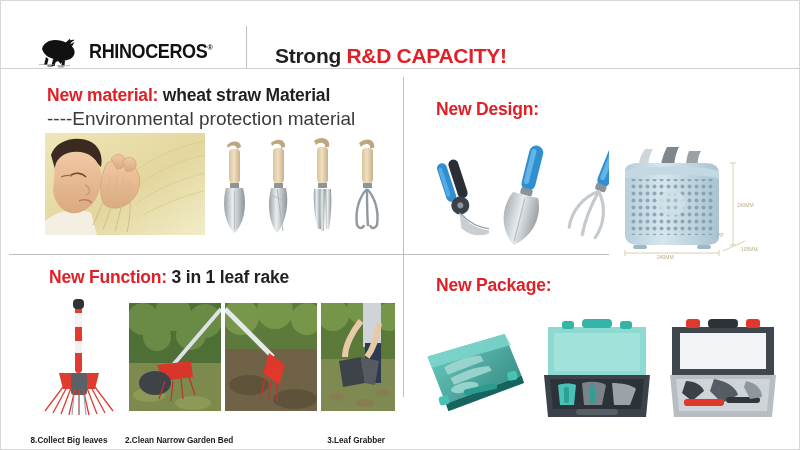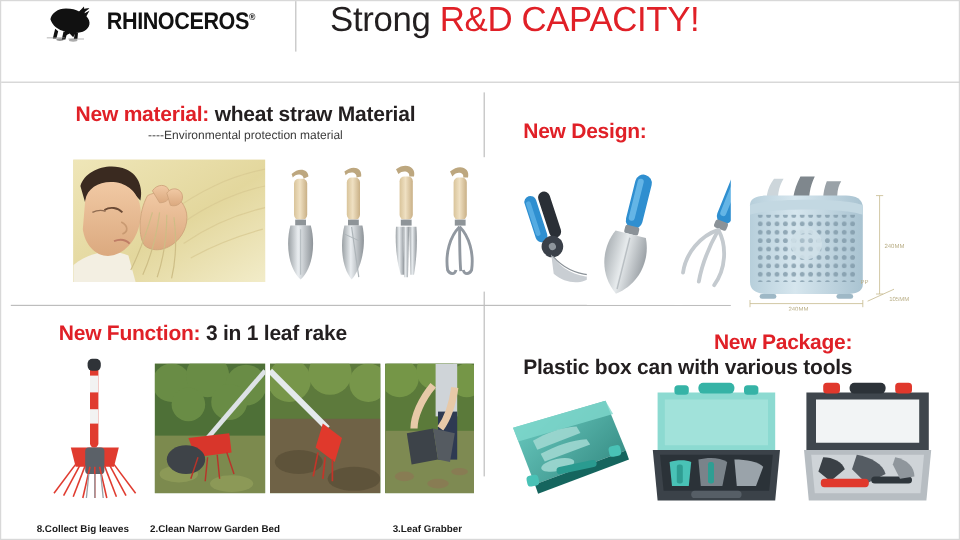--- a/index.html
+++ b/index.html
@@ -14,21 +14,21 @@
     position: relative;
     width: 800px; height: 450px;
     background: #ffffff;
     border: 1px solid #d8d8d8;
   }
 
   
   .header {
     position: absolute; left: 0; top: 0;
     width: 800px; height: 68px;
-    display: flex; align-items: flex-start;
+    display: flex; align-items: flex-end;
     border-bottom: 1px solid #cfcfcf;
   }
   .logo-wrap {
     display: flex; align-items: center;
     margin-left: 34px; gap: 2px;
   }
   .logo-mark { width: 52px; height: 34px; display: block; }
   .logo-text {
     font-family: "Liberation Sans", sans-serif;
     font-size: 20px; font-weight: 700;
@@ -36,50 +36,50 @@
     color: #111111;
     transform: scaleX(0.9);
     transform-origin: left center;
   }
   .logo-reg { font-size: 8px; vertical-align: super; font-weight: 700; }
   .logo-divider {
     width: 1px; height: 42px; background: #c0c0c0;
     margin-left: 20px; margin-right: 28px;
   }
   .title {
-    font-size: 29px; font-weight: 400; letter-spacing: -0.3px;
+    font-size: 21px; font-weight: 700; letter-spacing: -0.3px;
     white-space: nowrap;
   }
   .title .t-dark { color: #231f20; }
   .title .t-red { color: #e02027; }
 
   
   .grid { position: absolute; left: 0; top: 68px; width: 800px; height: 382px; }
   .v-divider {
     position: absolute; left: 402px; top: 8px;
     width: 1px; height: 320px; background: #bdbdbd;
   }
   .h-divider {
     position: absolute; left: 8px; top: 185px;
     width: 784px; height: 1px; background: #bdbdbd;
   }
   .quad { position: absolute; }
-  .q-tl { left: 16px;   top: 0;   width: 402px; height: 185px; }
+  .q-tl { left: 0;   top: 0;   width: 402px; height: 185px; }
   .q-tr { left: 403px; top: 16px; width: 397px; height: 185px; text-align: center; }
   .q-bl { left: 0;   top: 186px; width: 402px; height: 196px; }
   .q-br { left: 403px; top: 196px; width: 397px; height: 196px; text-align: right; }
 
   .heading {
     font-size: 17.5px; font-weight: 700; letter-spacing: -0.2px;
     line-height: 1.18; white-space: nowrap;
   }
   .h-red { color: #e02027; }
   .h-dark { color: #231f20; }
   .subheading {
-    font-size: 10px; color: #3a3a3a; font-weight: 400;
+    font-size: 19px; color: #3a3a3a; font-weight: 400;
     margin-top: 2px; white-space: nowrap;
   }
 
   
   .photo { position: absolute; overflow: hidden; }
 
   
   .wheat-photo { background: #e8dfae; }
   
   .field { background: #5e7c3f; }
@@ -464,21 +464,20 @@
       <div class="caption-row">
         <span class="caption" style="width:112px;text-align:center;">8.Collect Big leaves</span>
         <span class="caption" style="width:150px;text-align:left;">2.Clean Narrow Garden Bed</span>
         <span class="caption" style="width:110px;text-align:right;">3.Leaf Grabber</span>
       </div>
     </div>
 
     <div class="quad q-br">
       <div style="position:absolute;left:32px;top:10px;">
         <div class="heading h-red">New Package:</div>
-        <div class="heading h-dark">Plastic box can with various tools</div>
       </div>
 
       <div class="photo" style="left:16px;top:62px;width:110px;height:92px;background:#ffffff;">
         <svg width="110" height="92" viewBox="0 0 110 92" aria-hidden="true">
           <defs>
             <linearGradient id="tealcase" x1="0" y1="0" x2="1" y2="1">
               <stop offset="0%" stop-color="#4fc0b4" stop-opacity="0.85"></stop>
               <stop offset="100%" stop-color="#1e7d74" stop-opacity="0.9"></stop>
             </linearGradient>
           </defs>

